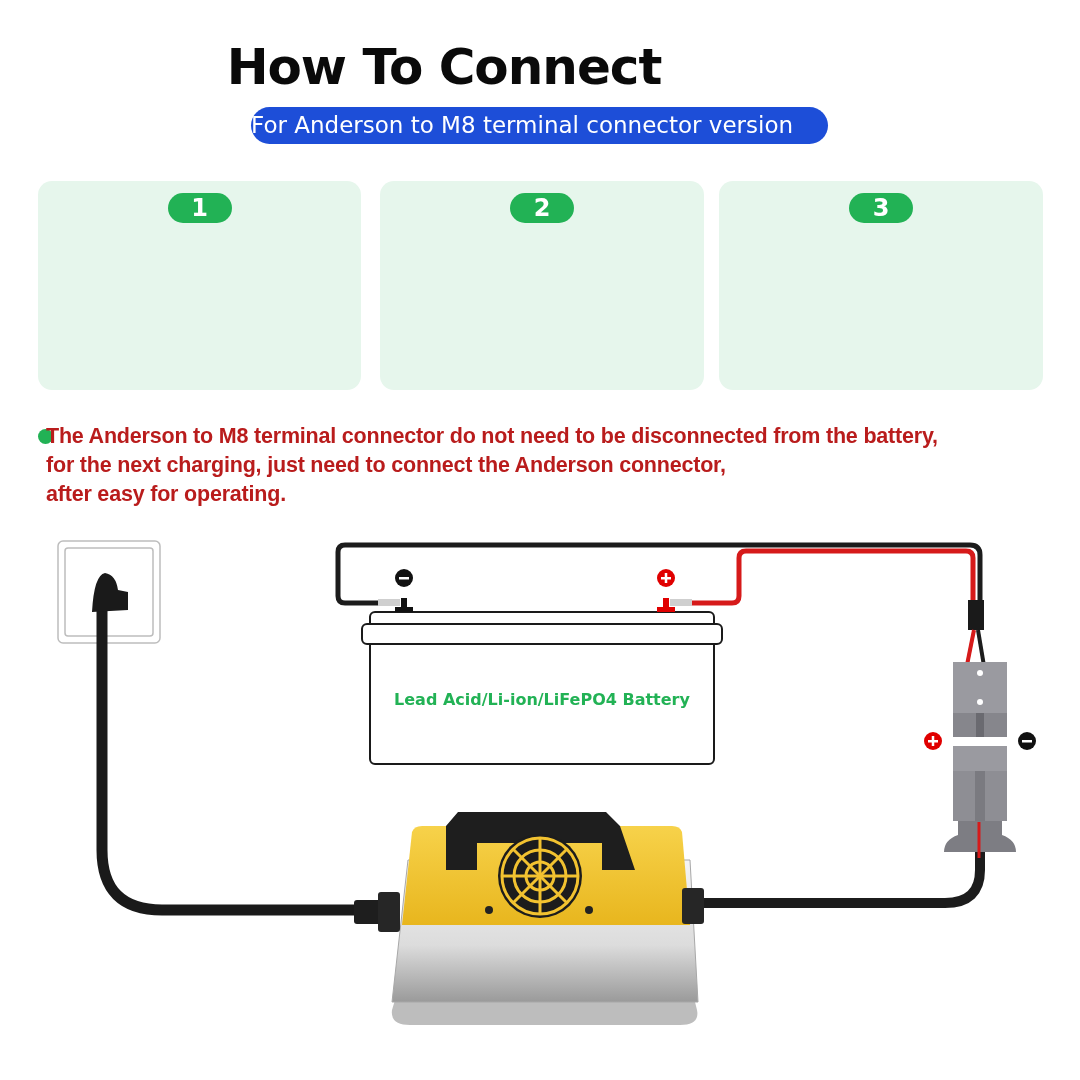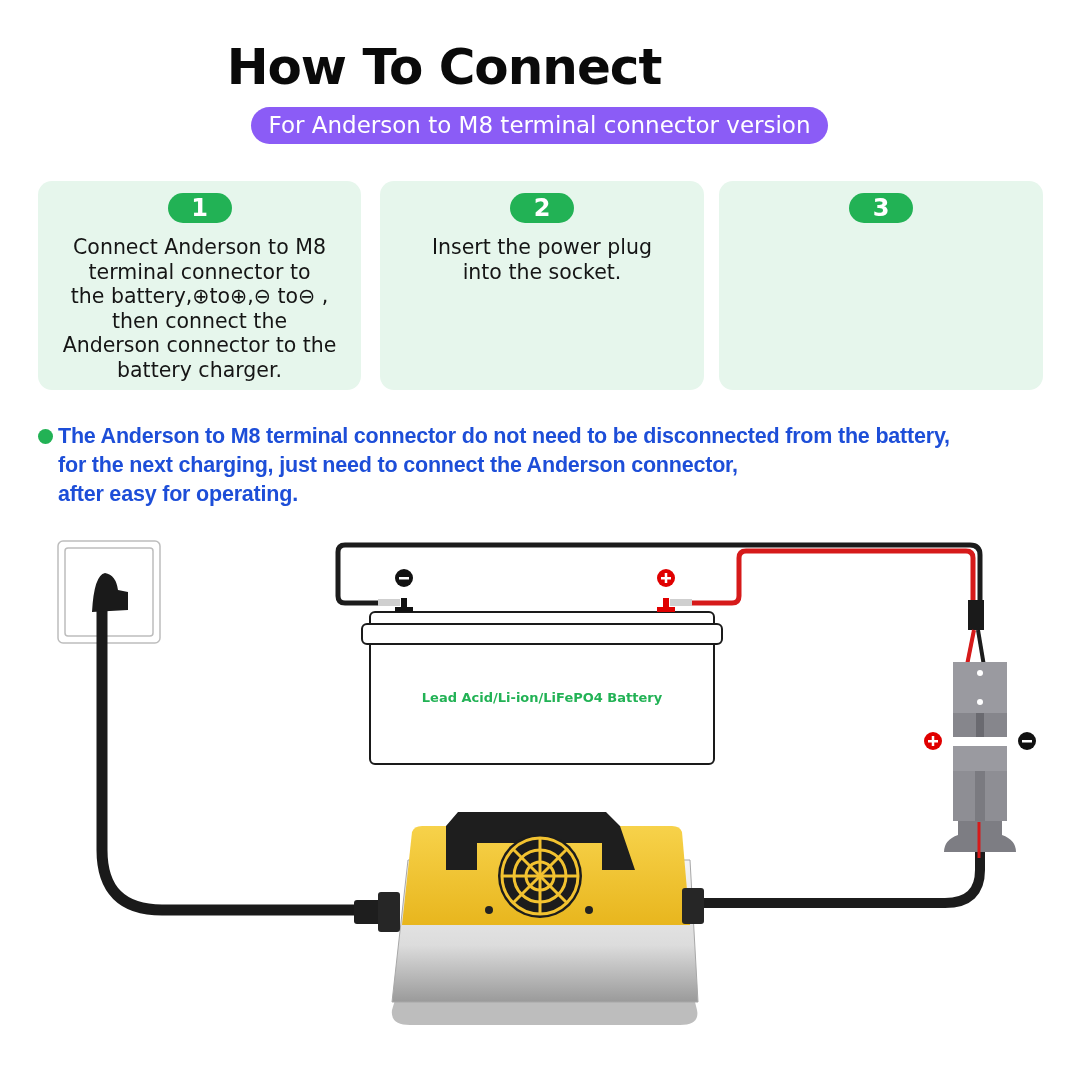--- a/index.html
+++ b/index.html
@@ -1,49 +1,41 @@
 <!DOCTYPE html>
 <html><head>
 <meta charset="utf-8">
 <style>
   html, body { margin: 0; padding: 0; background: #ffffff; }
   body { width: 1080px; height: 1080px; position: relative; overflow: hidden; font-family: "Liberation Sans", sans-serif; color: #111; }
   .title { position: absolute; top: 38px; left: 0; width: 888px; text-align: center; font-family: "DejaVu Sans", sans-serif; font-weight: bold; font-size: 50px; letter-spacing: -1px; color: #0a0a0a; }
-  .subtitle { position: absolute; top: 107px; left: 251px; width: 577px; height: 37px; background: #8b5cf6; border-radius: 19px; color: #fff; font-size: 23px; line-height: 37px; text-align: center; font-family: "DejaVu Sans", sans-serif; }
+  .subtitle { position: absolute; top: 107px; left: 251px; width: 577px; height: 37px; background: #1d4ed8; border-radius: 19px; color: #fff; font-size: 23px; line-height: 37px; text-align: left; font-family: "DejaVu Sans", sans-serif; }
   .card { position: absolute; top: 181px; height: 209px; background: #e6f6ec; border-radius: 14px; }
   .card .badge { position: absolute; top: 12px; left: 50%; margin-left: -32px; width: 64px; height: 30px; background: #22b255; border-radius: 15px; color: #fff; font-weight: bold; font-size: 24px; line-height: 30px; text-align: center; font-family: "DejaVu Sans", sans-serif; }
   .card .text { position: absolute; top: 54px; left: 6px; right: 6px; text-align: center; font-size: 20.5px; line-height: 24.5px; color: #151515; font-family: "DejaVu Sans", sans-serif; white-space: pre-line; }
   #card1 { left: 38px; width: 323px; }
   #card2 { left: 380px; width: 324px; }
   #card3 { left: 719px; width: 324px; }
   .note { position: absolute; top: 424px; left: 38px; width: 1030px; }
   .note .dot { position: absolute; left: 0; top: 5px; width: 15px; height: 15px; background: #22b255; border-radius: 50%; }
-  .note .line { position: absolute; left: 20px; font-weight: bold; font-size: 21.5px; color: #1d4ed8; white-space: nowrap; letter-spacing: -0.2px; }
+  .note .line { position: absolute; left: 8px; font-weight: bold; font-size: 21.5px; color: #b91c1c; white-space: nowrap; letter-spacing: -0.2px; }
   .diagram { position: absolute; left: 0; top: 520px; width: 1080px; height: 560px; }
-  .battery-label { position: absolute; top: 690px; left: 370px; width: 344px; text-align: center; color: #22b255; font-weight: bold; font-size: 13px; font-family: "DejaVu Sans", sans-serif; }
+  .battery-label { position: absolute; top: 690px; left: 370px; width: 344px; text-align: center; color: #22b255; font-weight: bold; font-size: 16px; font-family: "DejaVu Sans", sans-serif; }
 </style>
 </head>
 <body>
 
 <div class="title">How To Connect</div>
 <div class="subtitle">For Anderson to M8 terminal connector version</div>
 
 <div class="card" id="card1">
   <div class="badge">1</div>
-  <div class="text">Connect Anderson to M8
-terminal connector to
-the battery,⊕to⊕,⊖ to⊖ ,
-then connect the
-Anderson connector to the
-battery charger.</div>
 </div>
 <div class="card" id="card2">
   <div class="badge">2</div>
-  <div class="text">Insert the power plug
-into the socket.</div>
 </div>
 <div class="card" id="card3">
   <div class="badge">3</div>
 </div>
 
 <div class="note">
   <span class="dot"></span>
   <div class="line" style="top:0">The Anderson to M8 terminal connector do not need to be disconnected from the battery,</div>
   <div class="line" style="top:29px">for the next charging, just need to connect the Anderson connector,</div>
   <div class="line" style="top:58px">after easy for operating.</div>

